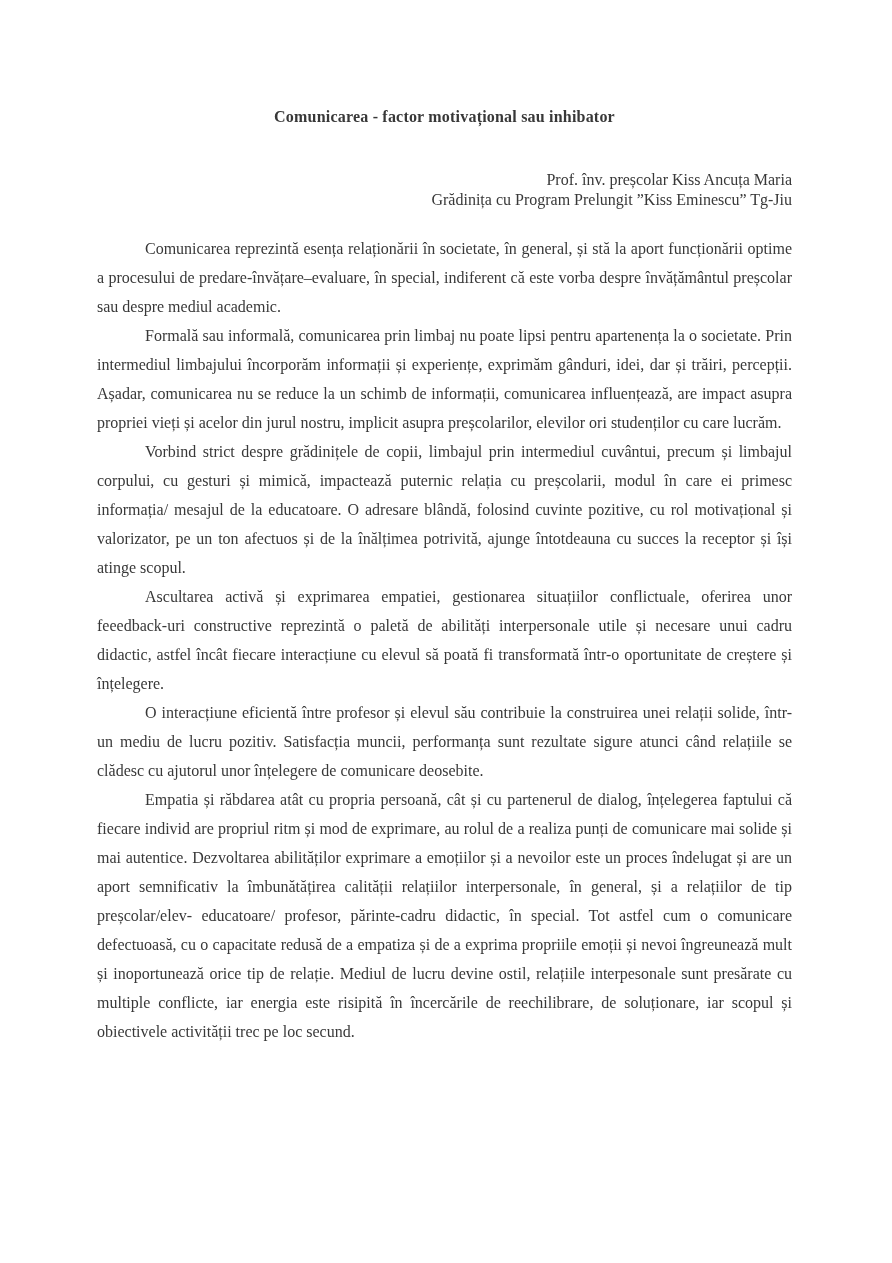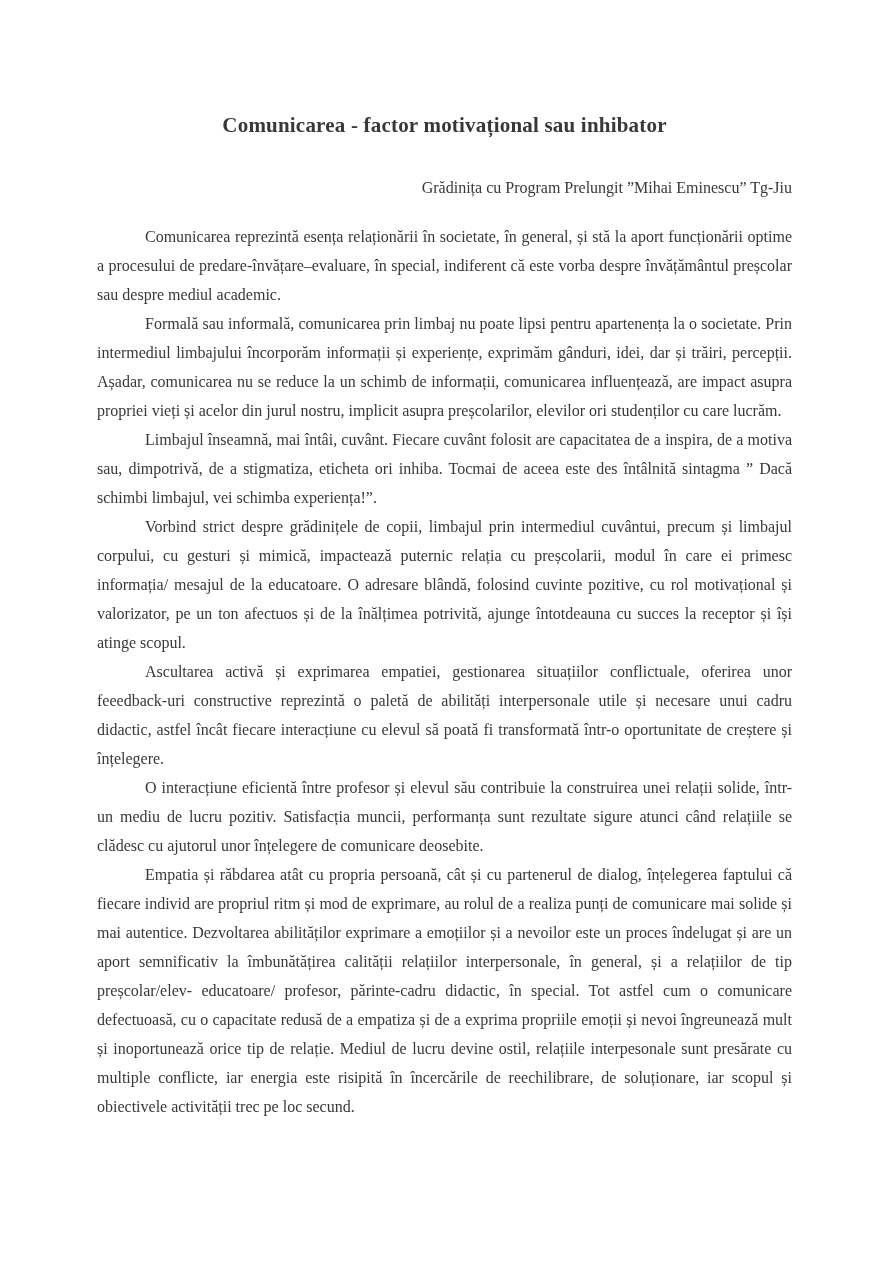--- a/index.html
+++ b/index.html
@@ -12,22 +12,22 @@
     box-sizing: border-box;
     width: 892px;
     height: 1263px;
     background: #ffffff;
     padding: 104px 100px 0 97px;
     font-family: "Liberation Serif", serif;
     color: #383838;
     overflow: hidden;
   }
   .doc-title {
-    margin: 8px;
-    font-size: 21px;
+    margin: 0;
+    font-size: 16px;
     line-height: 26px;
     font-weight: bold;
     text-align: center;
     letter-spacing: 0.2px;
   }
   .author-block {
     margin-top: 40px;
     text-align: right;
     font-size: 16px;
     line-height: 20px;
@@ -43,25 +43,25 @@
     margin-top: 24px;
   }
 </style>
 </head>
 <body>
 
 <div class="page">
   <h1 class="doc-title">Comunicarea - factor motivațional sau inhibator</h1>
 
   <div class="author-block">
-    <div>Grădinița cu Program Prelungit ”Mihai Eminescu” Tg-Jiu</div>
+    <div>Prof. înv. preșcolar Kiss Ancuța Maria</div>
+    <div>Grădinița cu Program Prelungit ”Kiss Eminescu” Tg-Jiu</div>
   </div>
 
   <div class="body-text">
     <p>Comunicarea reprezintă esența relaționării în societate, în general, și stă la aport funcționării optime a procesului de predare-învățare–evaluare, în special, indiferent că este vorba despre învățământul preșcolar sau despre mediul academic.</p>
     <p>Formală sau informală, comunicarea prin limbaj nu poate lipsi pentru apartenența la o societate. Prin intermediul limbajului încorporăm informații și experiențe, exprimăm gânduri, idei, dar și trăiri, percepții. Așadar, comunicarea nu se reduce la un schimb de informații, comunicarea influențează, are impact asupra propriei vieți și acelor din jurul nostru, implicit asupra preșcolarilor, elevilor ori studenților cu care lucrăm.</p>
-    <p>Limbajul înseamnă, mai întâi, cuvânt. Fiecare cuvânt folosit are capacitatea de a inspira, de a motiva sau, dimpotrivă, de a stigmatiza, eticheta ori inhiba. Tocmai de aceea este des întâlnită sintagma ” Dacă schimbi limbajul, vei schimba experiența!”.</p>
     <p>Vorbind strict despre grădinițele de copii, limbajul prin intermediul cuvântui, precum și limbajul corpului, cu gesturi și mimică, impactează puternic relația cu preșcolarii, modul în care ei primesc informația/ mesajul de la educatoare. O adresare blândă, folosind cuvinte pozitive, cu rol motivațional și valorizator, pe un ton afectuos și de la înălțimea potrivită, ajunge întotdeauna cu succes la receptor și își atinge scopul.</p>
     <p>Ascultarea activă și exprimarea empatiei, gestionarea situațiilor conflictuale, oferirea unor feeedback-uri constructive reprezintă o paletă de abilități interpersonale utile și necesare unui cadru didactic, astfel încât fiecare interacțiune cu elevul să poată fi transformată într-o oportunitate de creștere și înțelegere.</p>
     <p>O interacțiune eficientă între profesor și elevul său contribuie la construirea unei relații solide, într-un mediu de lucru pozitiv. Satisfacția muncii, performanța sunt rezultate sigure atunci când relațiile se clădesc cu ajutorul unor înțelegere de comunicare deosebite.</p>
     <p>Empatia și răbdarea atât cu propria persoană, cât și cu partenerul de dialog, înțelegerea faptului că fiecare individ are propriul ritm și mod de exprimare, au rolul de a realiza punți de comunicare mai solide și mai autentice. Dezvoltarea abilităților exprimare a emoțiilor și a nevoilor este un proces îndelugat și are un aport semnificativ la îmbunătățirea calității relațiilor interpersonale, în general, și a relațiilor de tip preșcolar/elev- educatoare/ profesor, părinte-cadru didactic, în special. Tot astfel cum o comunicare defectuoasă, cu o capacitate redusă de a empatiza și de a exprima propriile emoții și nevoi îngreunează mult și inoportunează orice tip de relație. Mediul de lucru devine ostil, relațiile interpesonale sunt presărate cu multiple conflicte, iar energia este risipită în încercările de reechilibrare, de soluționare, iar scopul și obiectivele activității trec pe loc secund.</p>
   </div>
 </div>
 
 </body></html>

